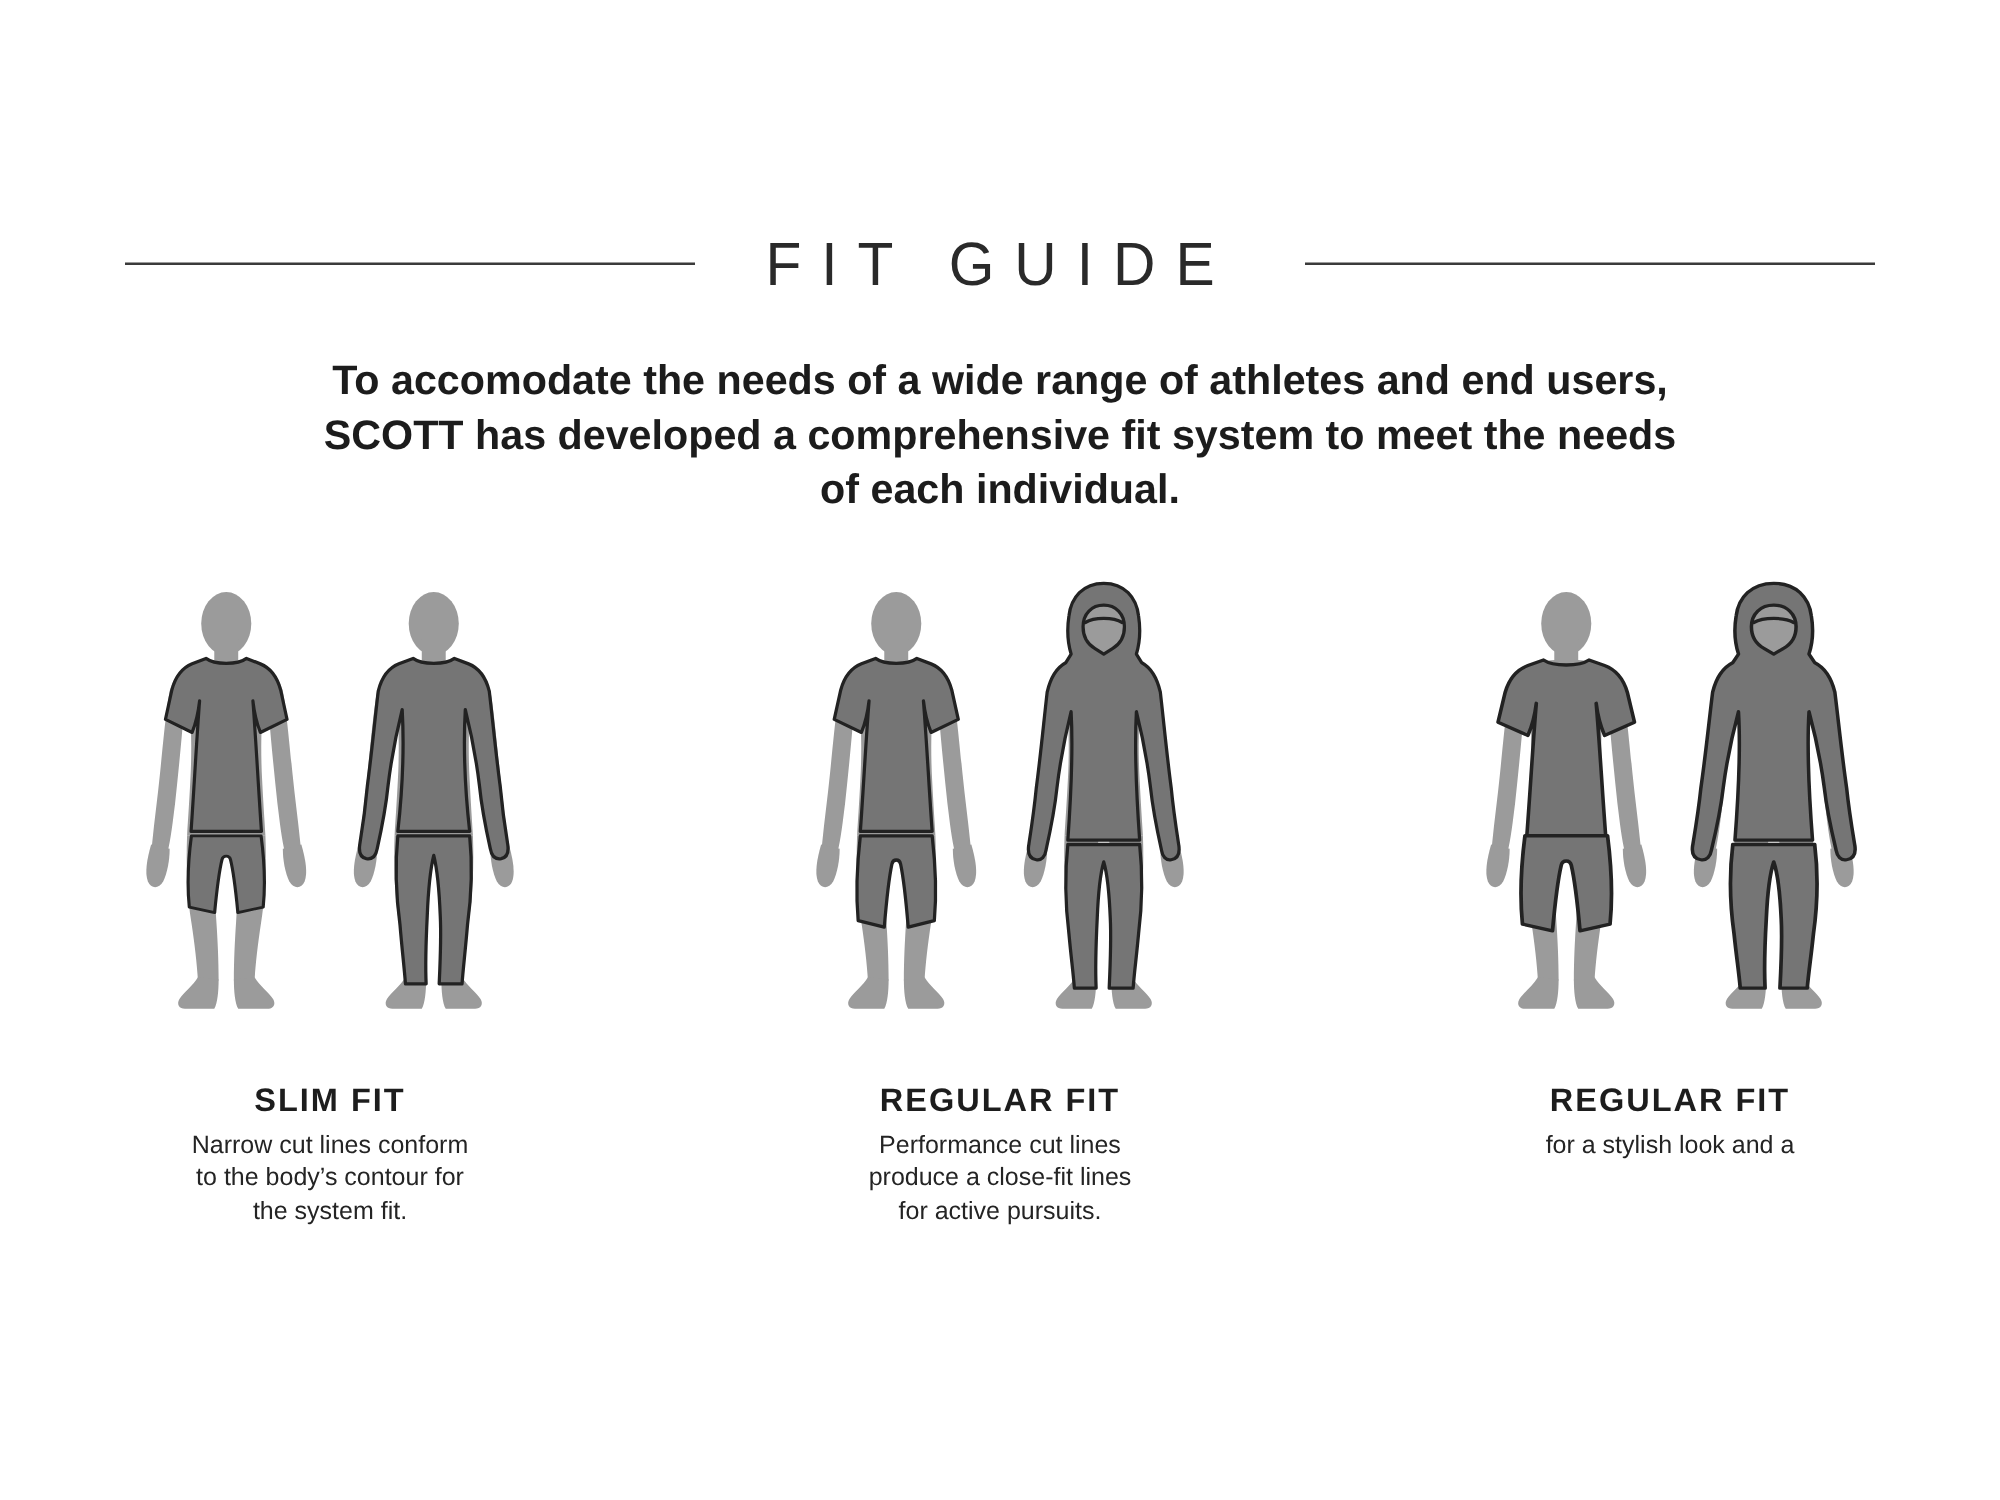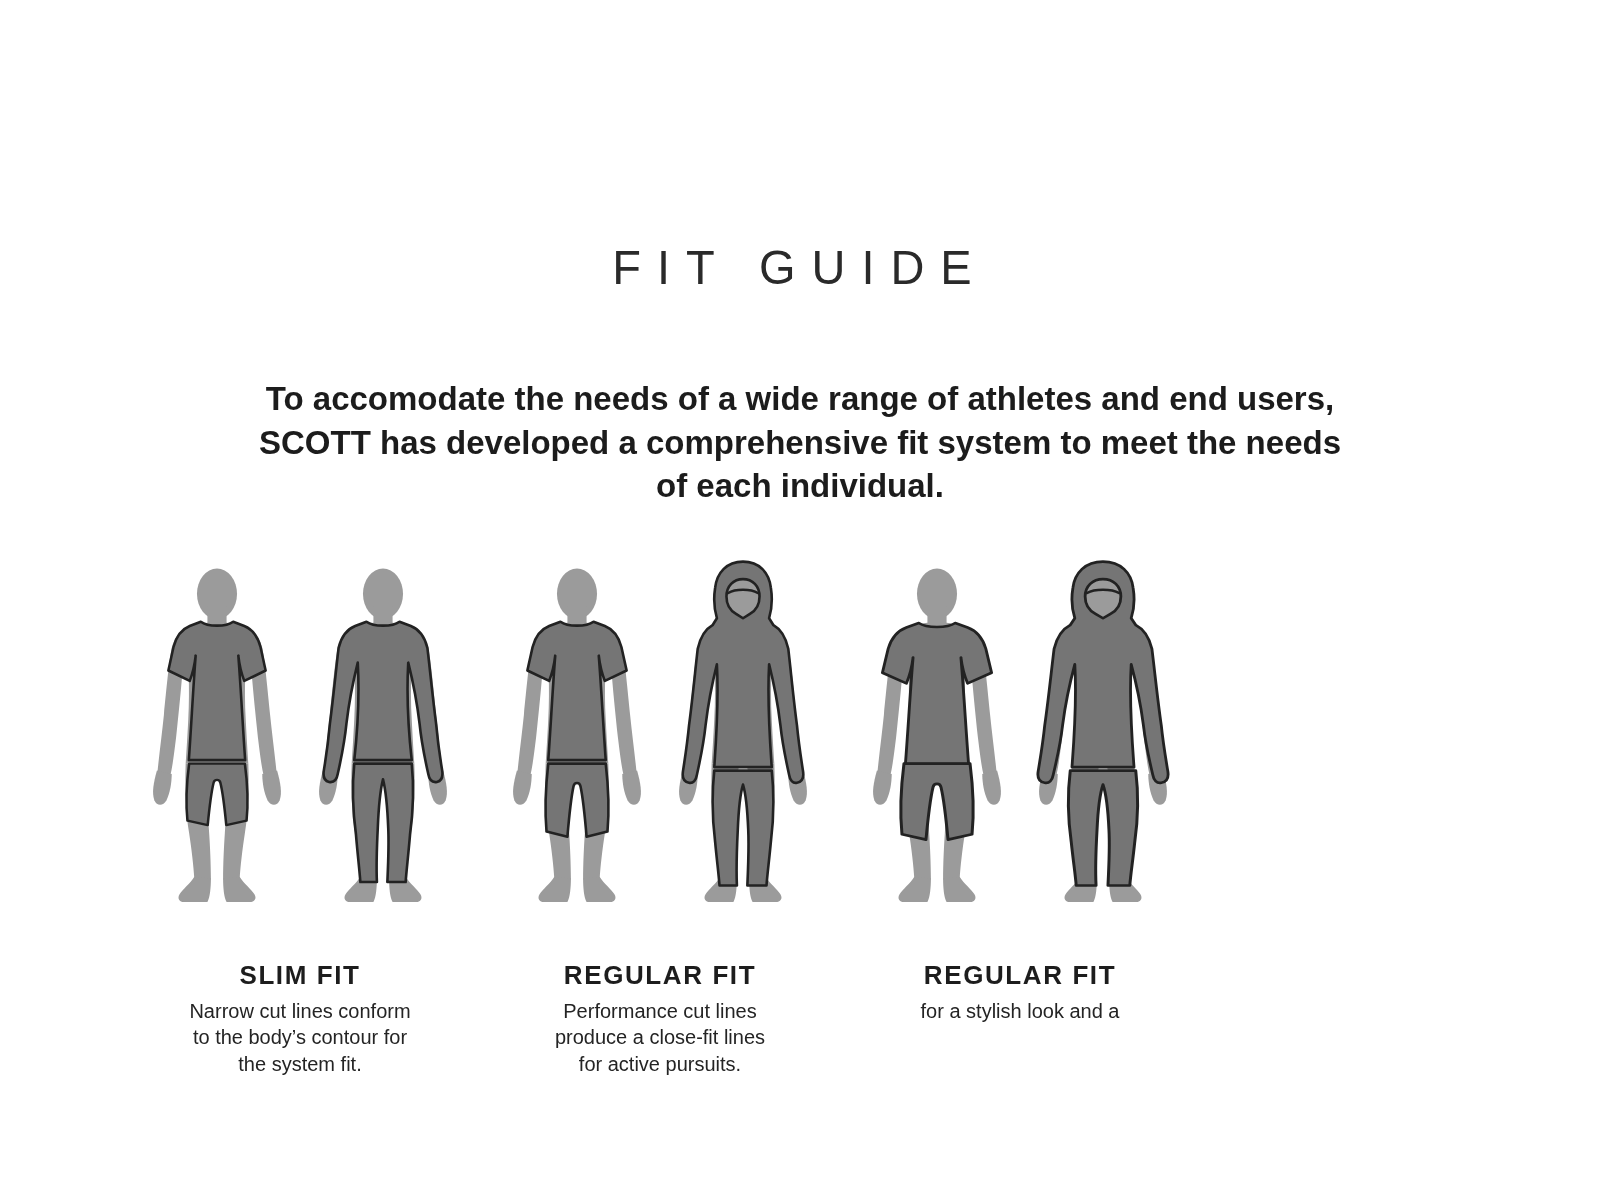--- a/index.html
+++ b/index.html
@@ -6,34 +6,34 @@
   html,body { background:#ffffff; }
   .page {
     position:relative;
     width:1600px; height:1200px;
     background:#ffffff;
     font-family:"Liberation Sans", sans-serif;
     padding-top:183px;
     overflow:hidden;
   }
   
-  .header { display:flex; align-items:center; padding:0 100px; gap:56px;flex-direction:column; }
+  .header { display:flex; align-items:center; padding:0 100px; gap:56px; }
   .rule { flex:1; height:2px; background:#3b3b3b; }
   .title {
     font-size:47px; font-weight:400; letter-spacing:0.34em;
     color:#2a2a2a; white-space:nowrap; transform:scaleY(1.04);
   }
   
   .intro {
-    margin-top:27px; text-align:center;
+    margin-top:44px; text-align:center;
     font-size:33px; font-weight:700; line-height:1.32; color:#1c1c1c;
   }
   .intro span { display:block; }
   
-  .fits { display:flex; justify-content:flex-start; padding:0 120px; margin-top:50px; }
+  .fits { display:flex; justify-content:space-between; padding:0 84px; margin-top:50px; }
   .fit { width:360px; text-align:center; }
   .figures { display:flex; justify-content:center; align-items:flex-end; gap:18px; height:366px; }
   svg.figure { height:366px; width:148px; display:block; }
   .fit-name {
     margin-top:36px; font-size:26px; font-weight:700;
     letter-spacing:1.6px; color:#1d1d1d;
   }
   .fit-desc { margin-top:7px; font-size:20px; line-height:1.34; color:#242424; }
   .fit-desc span { display:block; }
   .defs-holder { position:absolute; width:0; height:0; overflow:hidden; }

